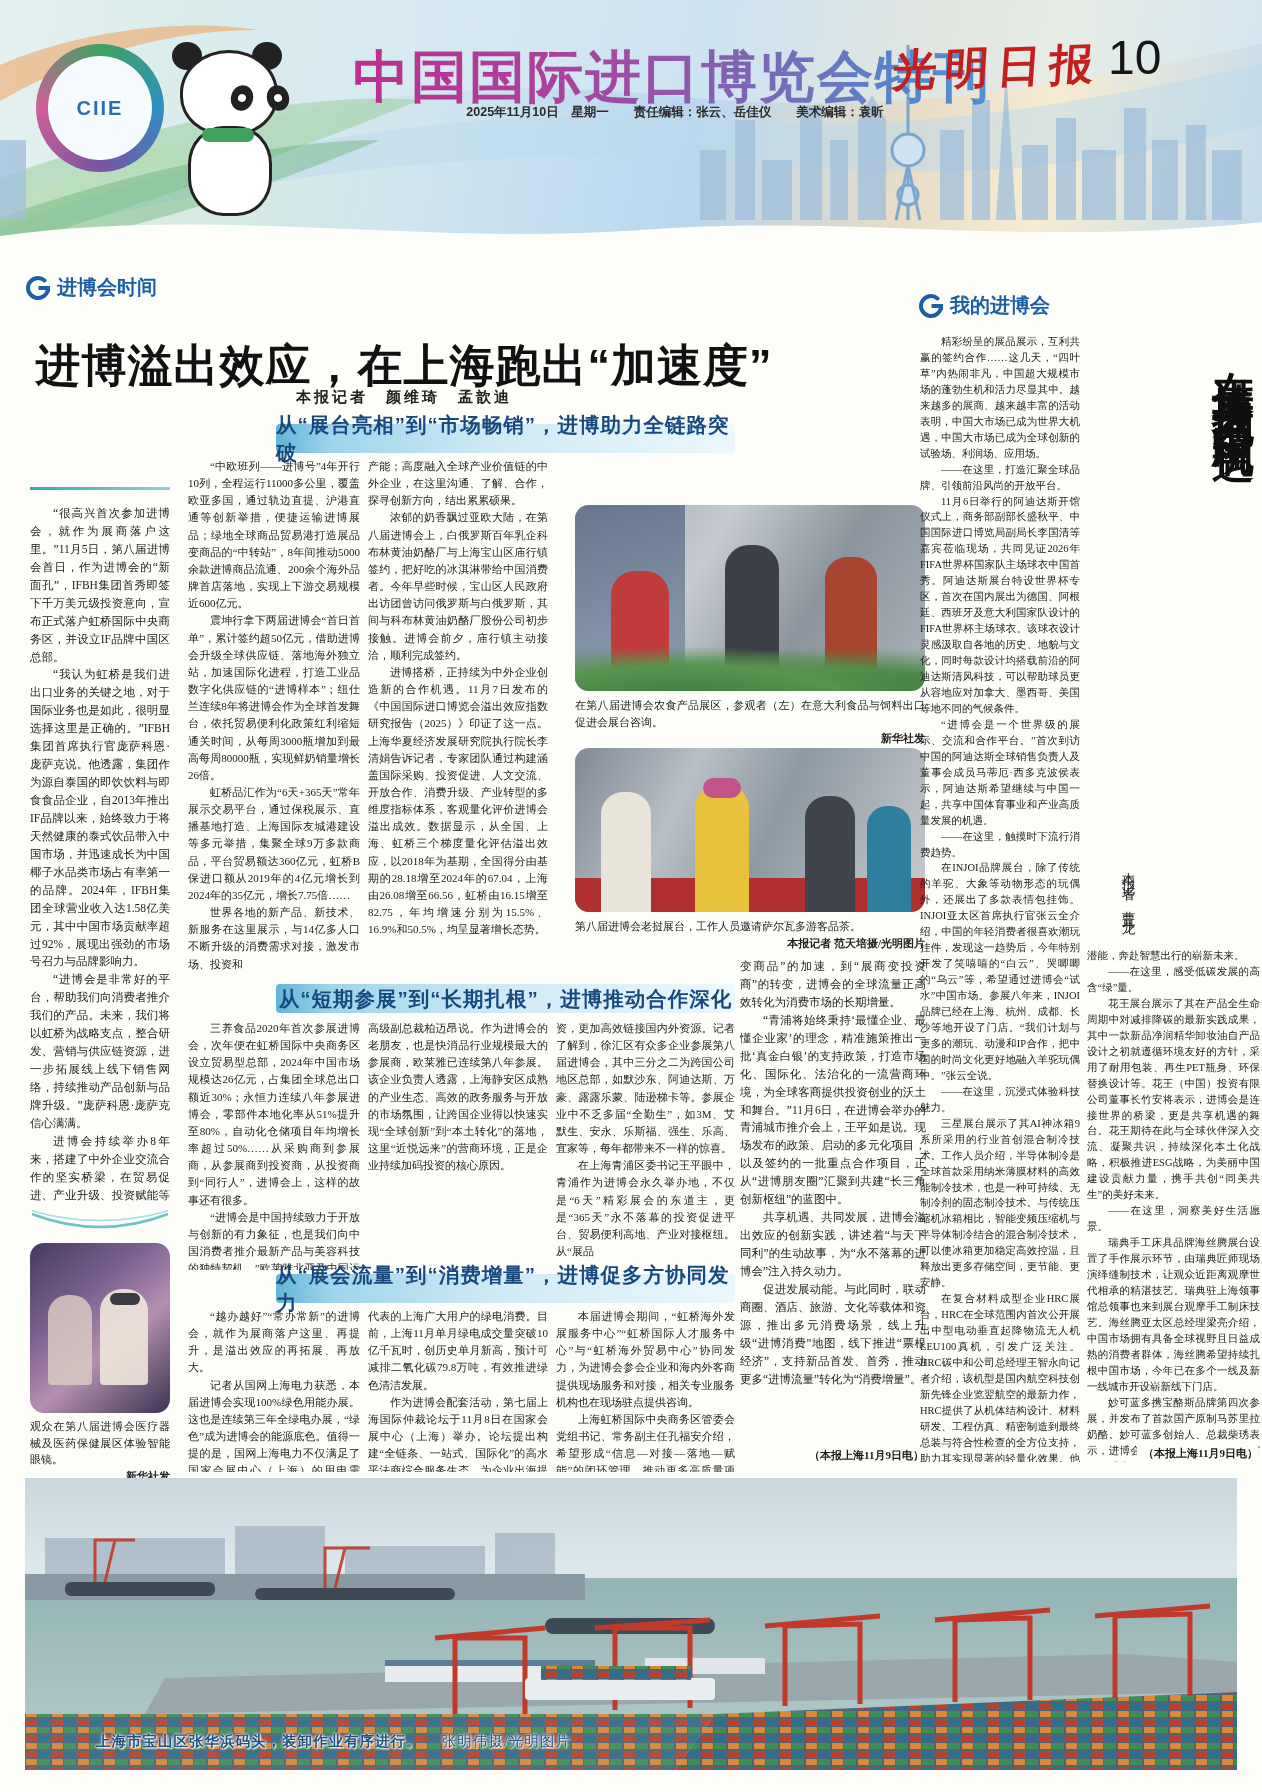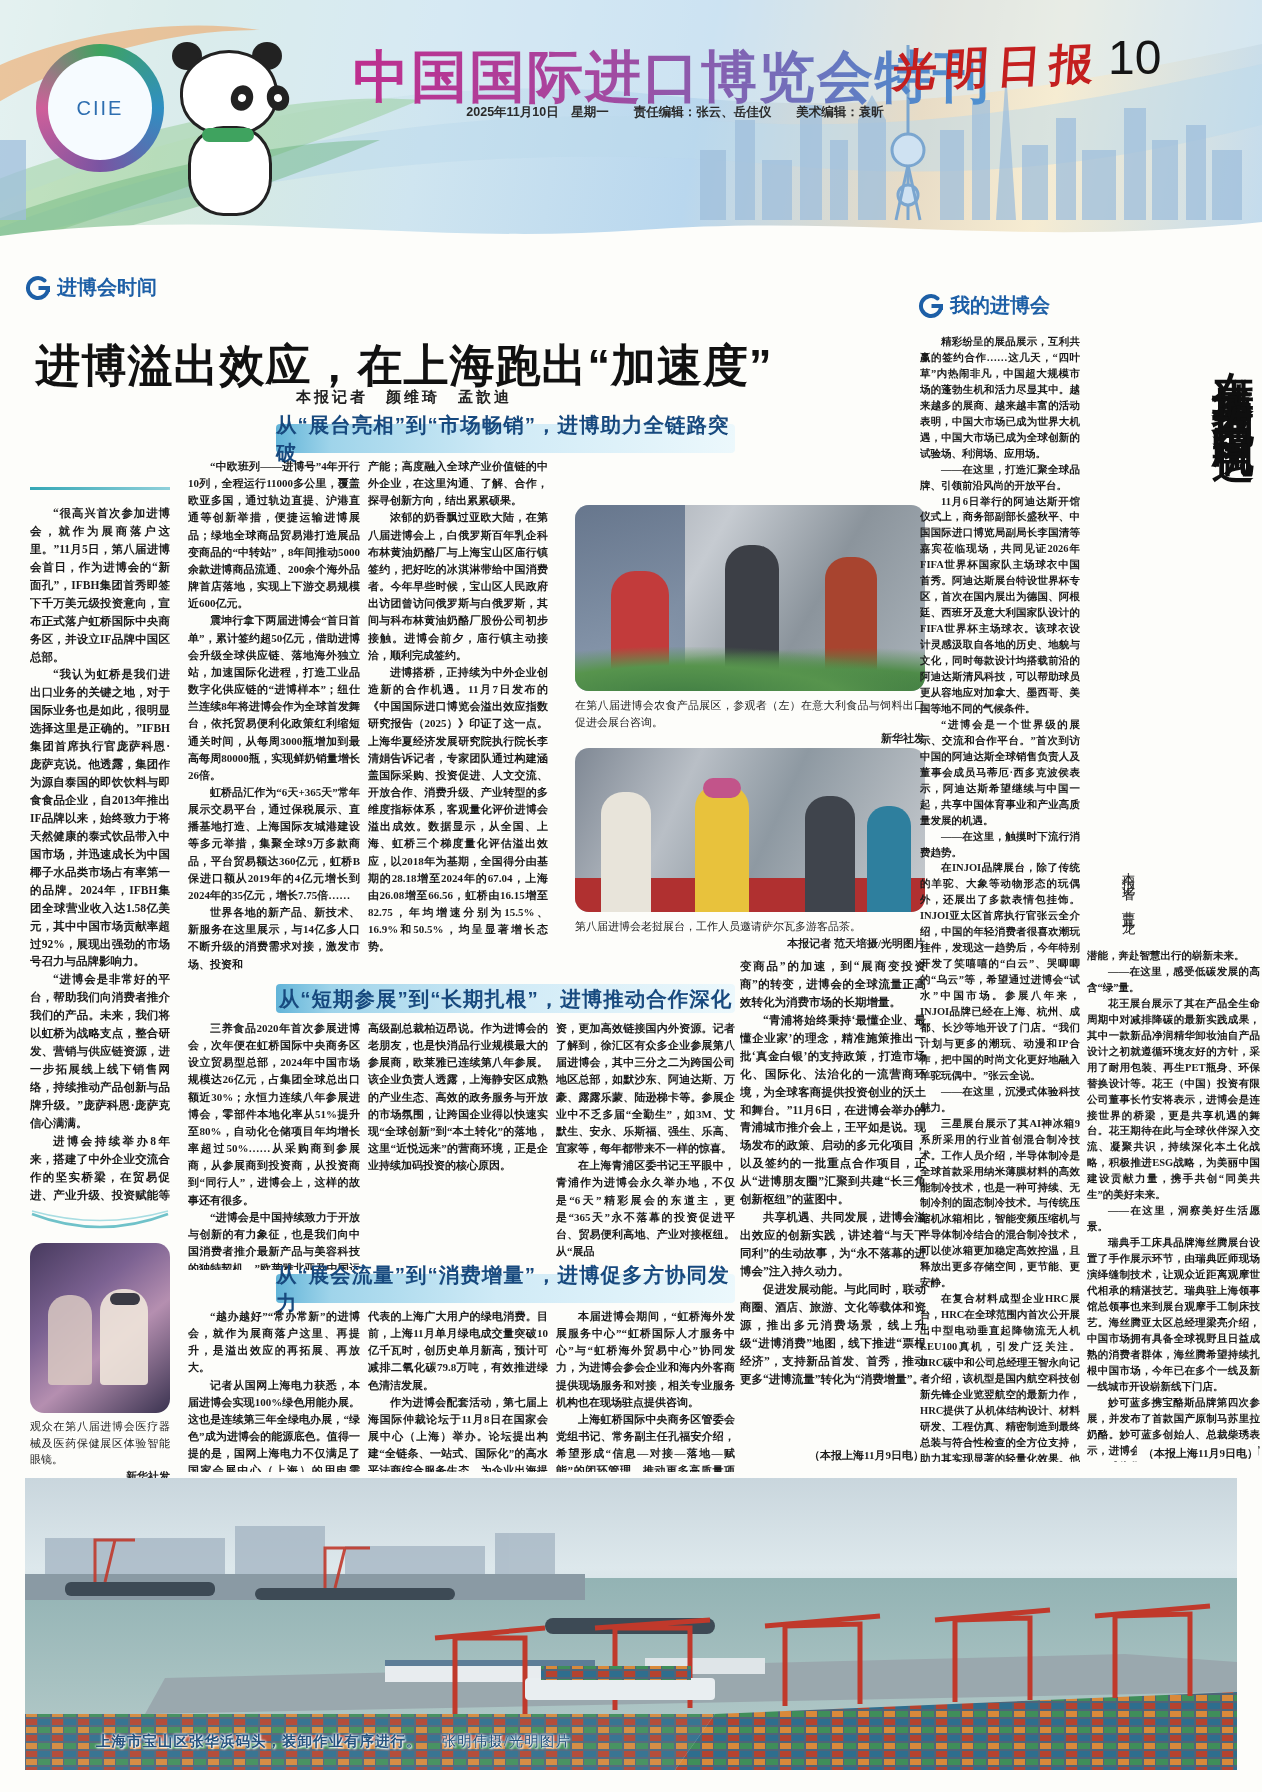--- a/index.html
+++ b/index.html
@@ -17,42 +17,42 @@
     font-family:"Liberation Sans",sans-serif;font-size:12.5px;color:#2a2a2a;font-weight:700;}
   .paper-name{position:absolute;left:893px;top:38px;font-family:"Liberation Serif",serif;
     font-size:44px;font-weight:700;color:#c41f1f;letter-spacing:8px;transform:skewX(-6deg) rotate(-2deg);}
   .page-number{position:absolute;left:1108px;top:30px;font-family:"Liberation Sans",sans-serif;
     font-size:48px;color:#151515;}
   
   .emblem{position:absolute;left:36px;top:44px;width:128px;height:128px;border-radius:50%;
     background:conic-gradient(#3fa35f,#2f8fc2,#7a54a2,#cf5f9a,#3fa35f);}
   .emblem-inner{position:absolute;left:12px;top:12px;width:104px;height:104px;border-radius:50%;background:#f6fbff;
     display:flex;align-items:center;justify-content:center;font-family:"Liberation Sans",sans-serif;
-    font-size:20px;font-weight:400;color:#2e6eb0;letter-spacing:2px;}
+    font-size:20px;font-weight:700;color:#2e6eb0;letter-spacing:2px;}
   .panda{position:absolute;left:150px;top:40px;width:170px;height:190px;}
   .panda .head{position:absolute;left:30px;top:10px;width:92px;height:80px;background:#fff;border:3px solid #222;border-radius:50% 50% 46% 46%;}
   .panda .ear{position:absolute;width:30px;height:28px;background:#222;border-radius:50%;top:2px;}
   .panda .ear.l{left:22px}.panda .ear.r{left:102px}
   .panda .eye{position:absolute;width:22px;height:26px;background:#222;border-radius:50%;top:32px;transform:rotate(18deg);}
   .panda .eye.l{left:48px}.panda .eye.r{left:84px;transform:rotate(-18deg);}
   .panda .eyeball{position:absolute;width:8px;height:8px;background:#fff;border-radius:50%;left:7px;top:9px;}
   .panda .body{position:absolute;left:38px;top:86px;width:78px;height:84px;background:#fff;border:3px solid #222;border-radius:42%;}
   .panda .scarf{position:absolute;left:52px;top:88px;width:52px;height:14px;background:#3fa35f;border-radius:7px;}
   
   .glabel{position:absolute;display:flex;align-items:center;gap:6px;
     font-family:"Liberation Sans",sans-serif;font-size:20px;font-weight:800;color:#1d5fa6;}
   .glabel svg{display:block;}
   
   .main-headline{position:absolute;left:30px;top:306px;width:748px;text-align:center;
     font-family:"Liberation Sans",sans-serif;font-size:45px;font-weight:900;color:#111;letter-spacing:1px;}
   .main-byline{position:absolute;left:30px;top:388px;width:748px;text-align:center;
     font-size:15px;font-weight:700;color:#222;letter-spacing:3px;}
   
   .txtcol{position:absolute;text-align:justify;overflow:hidden;font-size:11px;line-height:1.56;color:#1b1b1b;}
-  .para{margin:0;text-indent:2em;font-weight:bold;}
+  .para{margin:0;text-indent:2em;}
   .para.noindent{text-indent:0;}
   .secwrap{position:absolute;left:188px;width:547px;}
   .secbar{position:absolute;left:88px;top:0;width:459px;height:29px;border-radius:4px;
     background:linear-gradient(90deg,#62b4d8 0%,#9fd4ea 12%,#cfeaf6 48%,#ecf8fc 100%);
     display:flex;align-items:center;justify-content:center;
     font-family:"Liberation Sans",sans-serif;font-size:20.5px;font-weight:800;color:#17497e;letter-spacing:1px;}
   .signoff{position:absolute;right:2px;bottom:0;font-weight:700;font-size:11px;background:#fdfdfa;padding-left:6px;margin-left:18px;}
   
   .siderule{position:absolute;left:30px;top:487px;width:140px;height:3px;background:linear-gradient(90deg,#35a7b5,#8fd0da);}
   .chevron{position:absolute;left:30px;top:1210px;width:140px;height:26px;}

